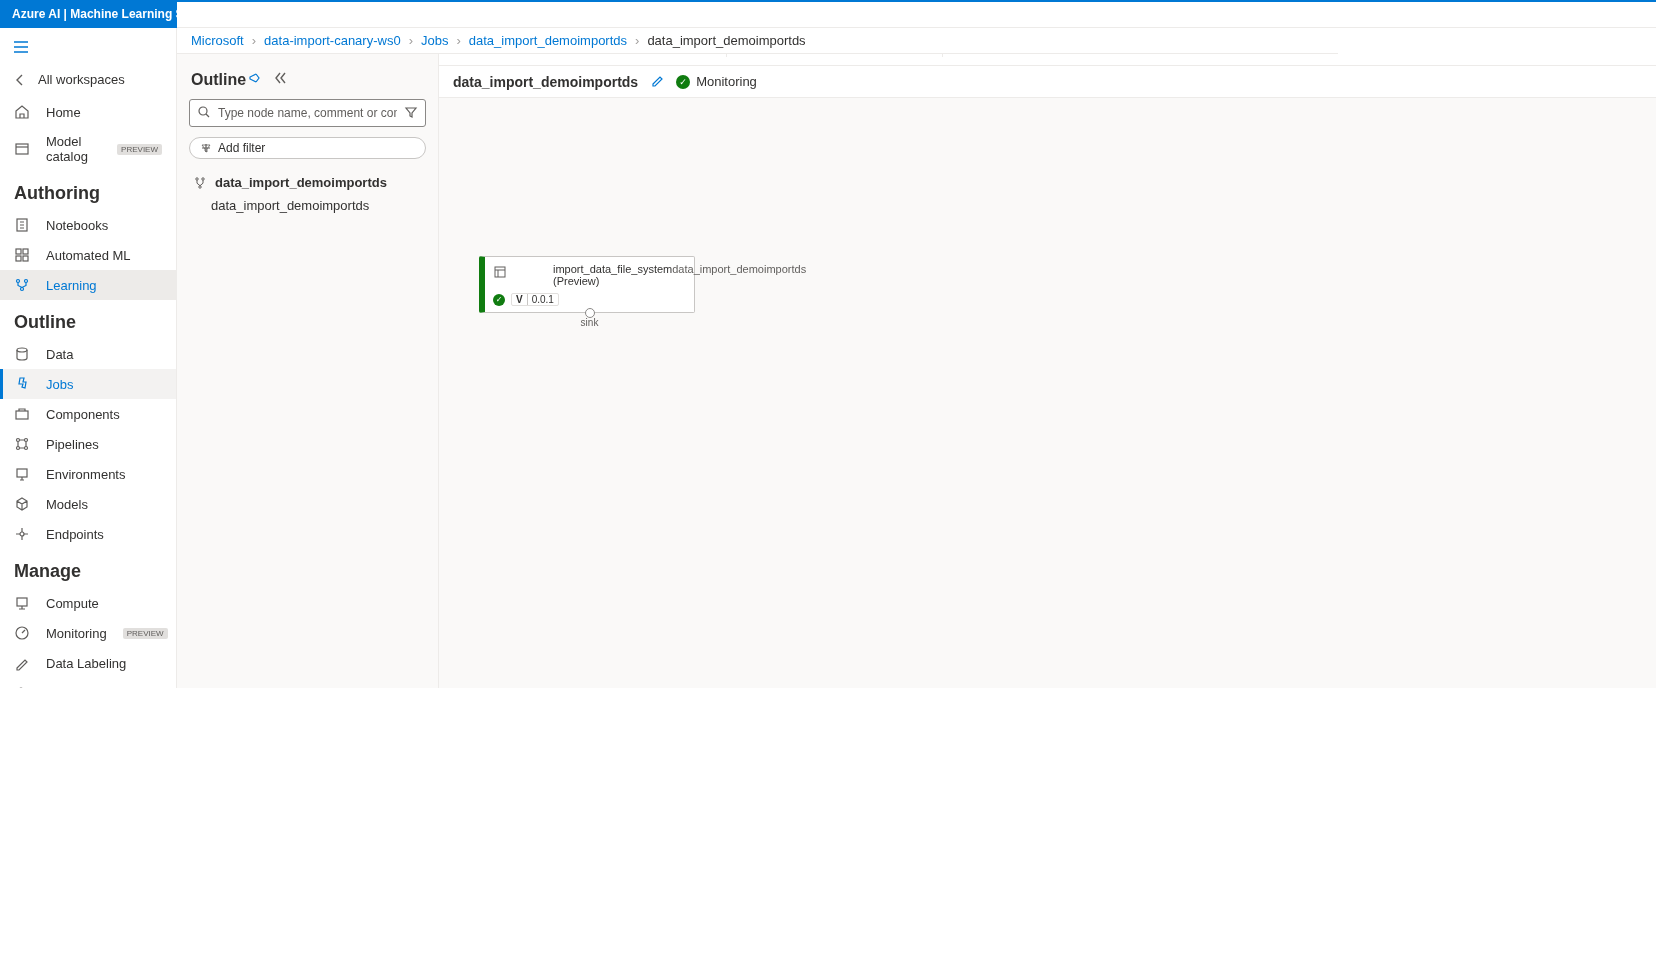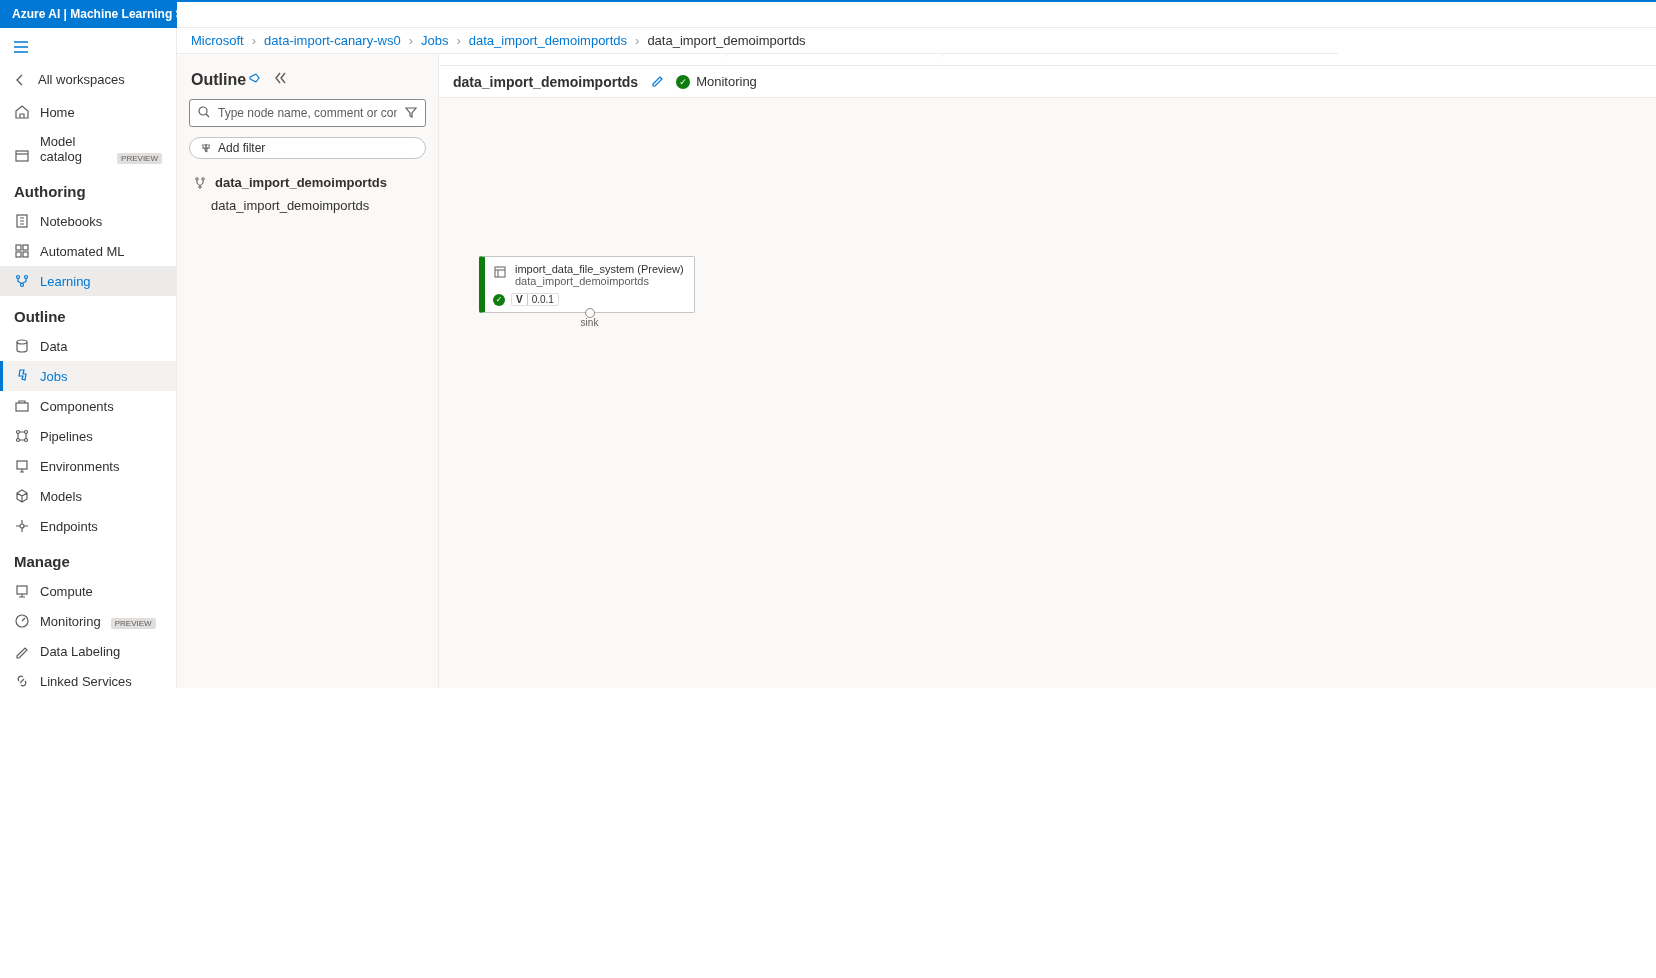--- a/index.html
+++ b/index.html
@@ -16,27 +16,27 @@
 .app-body { display: flex; height: 660px; }
 
 
 .sidebar { width: 177px; border-right: 1px solid #edebe9; display: flex; flex-direction: column; background: #fff; }
 .sidebar-top { padding: 8px 10px 4px; }
 .hamburger { width: 22px; height: 22px; cursor: pointer; display: flex; align-items: center; justify-content: center; }
 .hamburger svg { stroke: #0078d4; }
 .back-row { display: flex; align-items: center; gap: 10px; padding: 10px 14px; cursor: pointer; }
 .back-row svg { stroke: #605e5c; }
 .back-row span { font-size: 13px; color: #323130; }
-.nav-item { display: flex; align-items: flex-end; gap: 10px; padding: 7px 14px; cursor: pointer; font-size: 13px; position: relative; }
+.nav-item { display: flex; align-items: center; gap: 16px; padding: 7px 14px; cursor: pointer; font-size: 13px; position: relative; }
 .nav-item.active { background: #f3f2f1; color: #0078d4; }
 .nav-item.active::before { content:''; position:absolute; left:0; top:0; bottom:0; width:3px; background:#0078d4; }
 .nav-item.selected { background: #edebe9; color: #0078d4; }
 .nav-item svg { stroke: #605e5c; fill: none; flex-shrink: 0; }
 .nav-item.active svg, .nav-item.selected svg { stroke: #0078d4; }
-.nav-section { font-size: 15px; font-weight: 600; padding: 12px 14px 6px; color: #323130; }
+.nav-section { font-size: 18px; font-weight: 600; padding: 12px 14px 6px; color: #323130; }
 .preview-badge { background: #e1dfdd; color: #605e5c; font-size: 8px; padding: 1px 4px; border-radius: 2px; text-transform: uppercase; }
 
 
 .outline-panel { width: 262px; border-right: 1px solid #edebe9; background: #faf9f8; display: flex; flex-direction: column; }
 .outline-header { display: flex; align-items: center; justify-content: flex-start; padding: 16px 14px 10px; }
 .outline-title { font-size: 16px; font-weight: 600; }
 .outline-actions { display: flex; gap: 10px; }
 .outline-actions svg { stroke: #0078d4; cursor: pointer; }
 .outline-actions .collapse svg { stroke: #605e5c; }
 .search-row { padding: 0 12px 10px; position: relative; }
@@ -72,21 +72,21 @@
 .edit-icon { cursor: pointer; }
 .edit-icon svg { stroke: #0078d4; }
 .status-chip { display: flex; align-items: center; gap: 6px; font-size: 13px; }
 .status-dot { width: 14px; height: 14px; border-radius: 50%; background: #107c10; display: flex; align-items: center; justify-content: center; }
 .status-dot::after { content: '✓'; color: #fff; font-size: 9px; }
 
 .canvas { flex: 1; background: #faf9f8; position: relative; overflow: hidden; }
 .node { position: absolute; left: 40px; top: 158px; width: 216px; background: #fff; border: 1px solid #c8c6c4; border-left: 6px solid #107c10; border-radius: 2px; }
 .node-header { display: flex; gap: 8px; padding: 6px 8px 2px; }
 .node-header svg { stroke: #605e5c; flex-shrink: 0; margin-top: 2px; }
-.node-titles { display: flex; flex-direction: column; }
+.node-titles { display: flex; flex-direction: row; margin-left: 38px; }
 .node-title { font-size: 11px; }
 .node-sub { font-size: 11px; color: #605e5c; }
 .node-footer { display: flex; align-items: center; gap: 6px; padding: 4px 8px 6px; }
 .node-status { width: 12px; height: 12px; border-radius: 50%; background: #107c10; display: flex; align-items: center; justify-content: center; }
 .node-status::after { content: '✓'; color: #fff; font-size: 8px; }
 .node-version { font-size: 10px; display: flex; align-items: center; gap: 4px; border: 1px solid #e1dfdd; border-radius: 2px; padding: 0 4px; }
 .node-version b { font-weight: 700; font-size: 10px; }
 .node-port { position: absolute; bottom: -6px; left: 50%; transform: translateX(-50%); width: 10px; height: 10px; border-radius: 50%; background: #fff; border: 1px solid #8a8886; }
 .node-port-label { position: absolute; top: 60px; left: 50%; transform: translateX(-50%); font-size: 10px; color: #605e5c; }
 </style>

